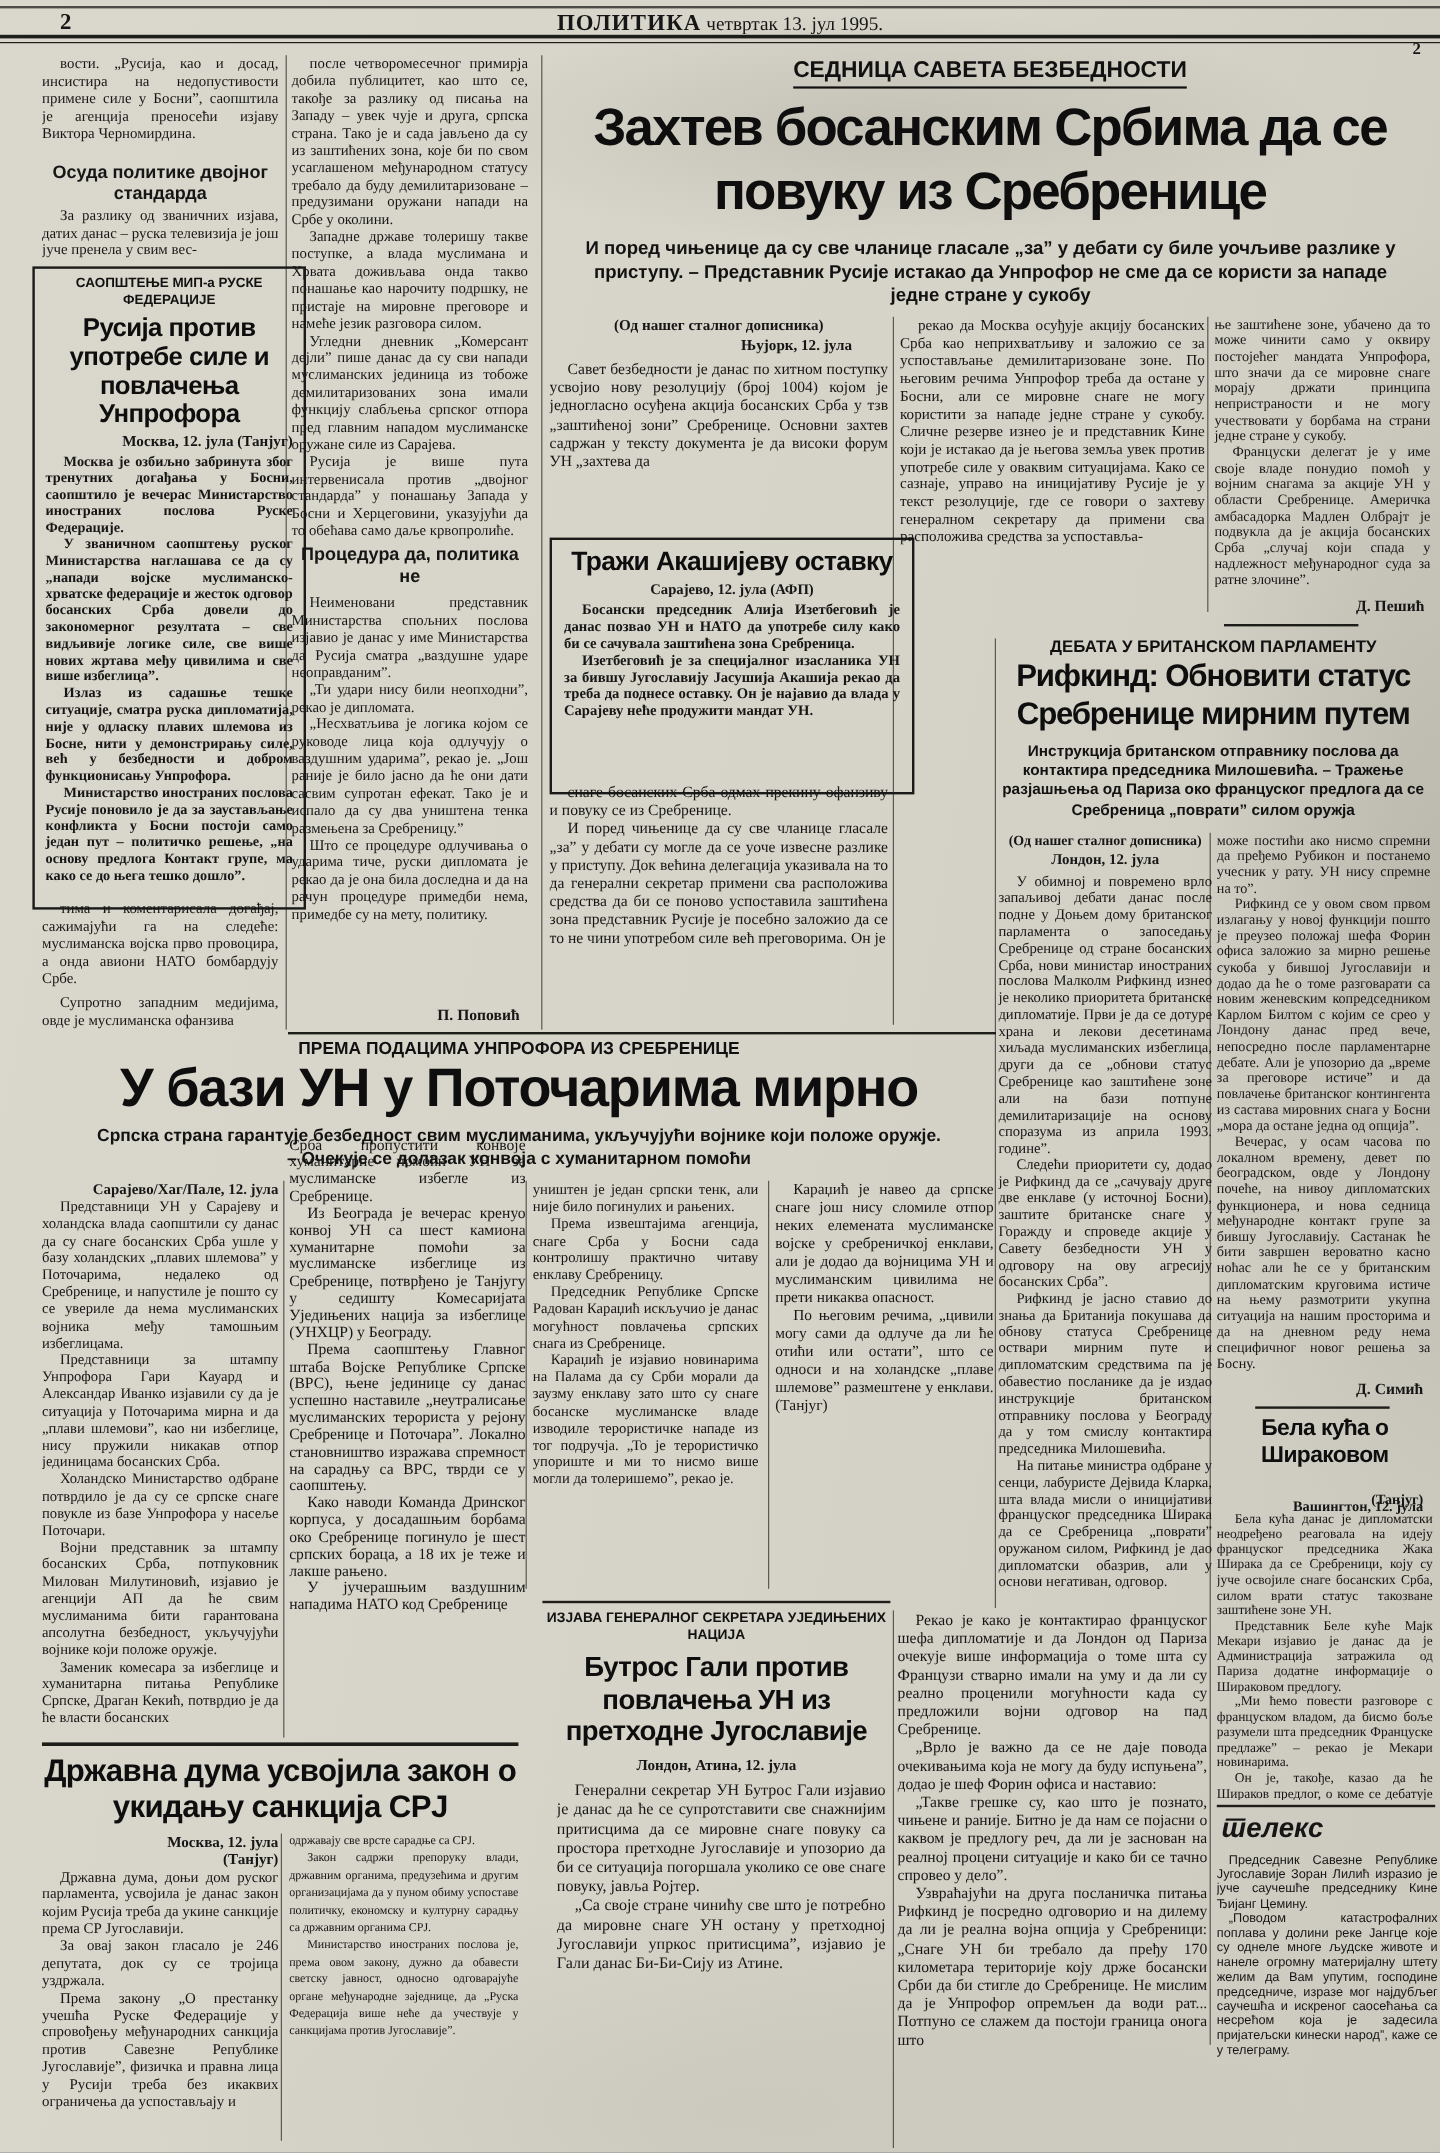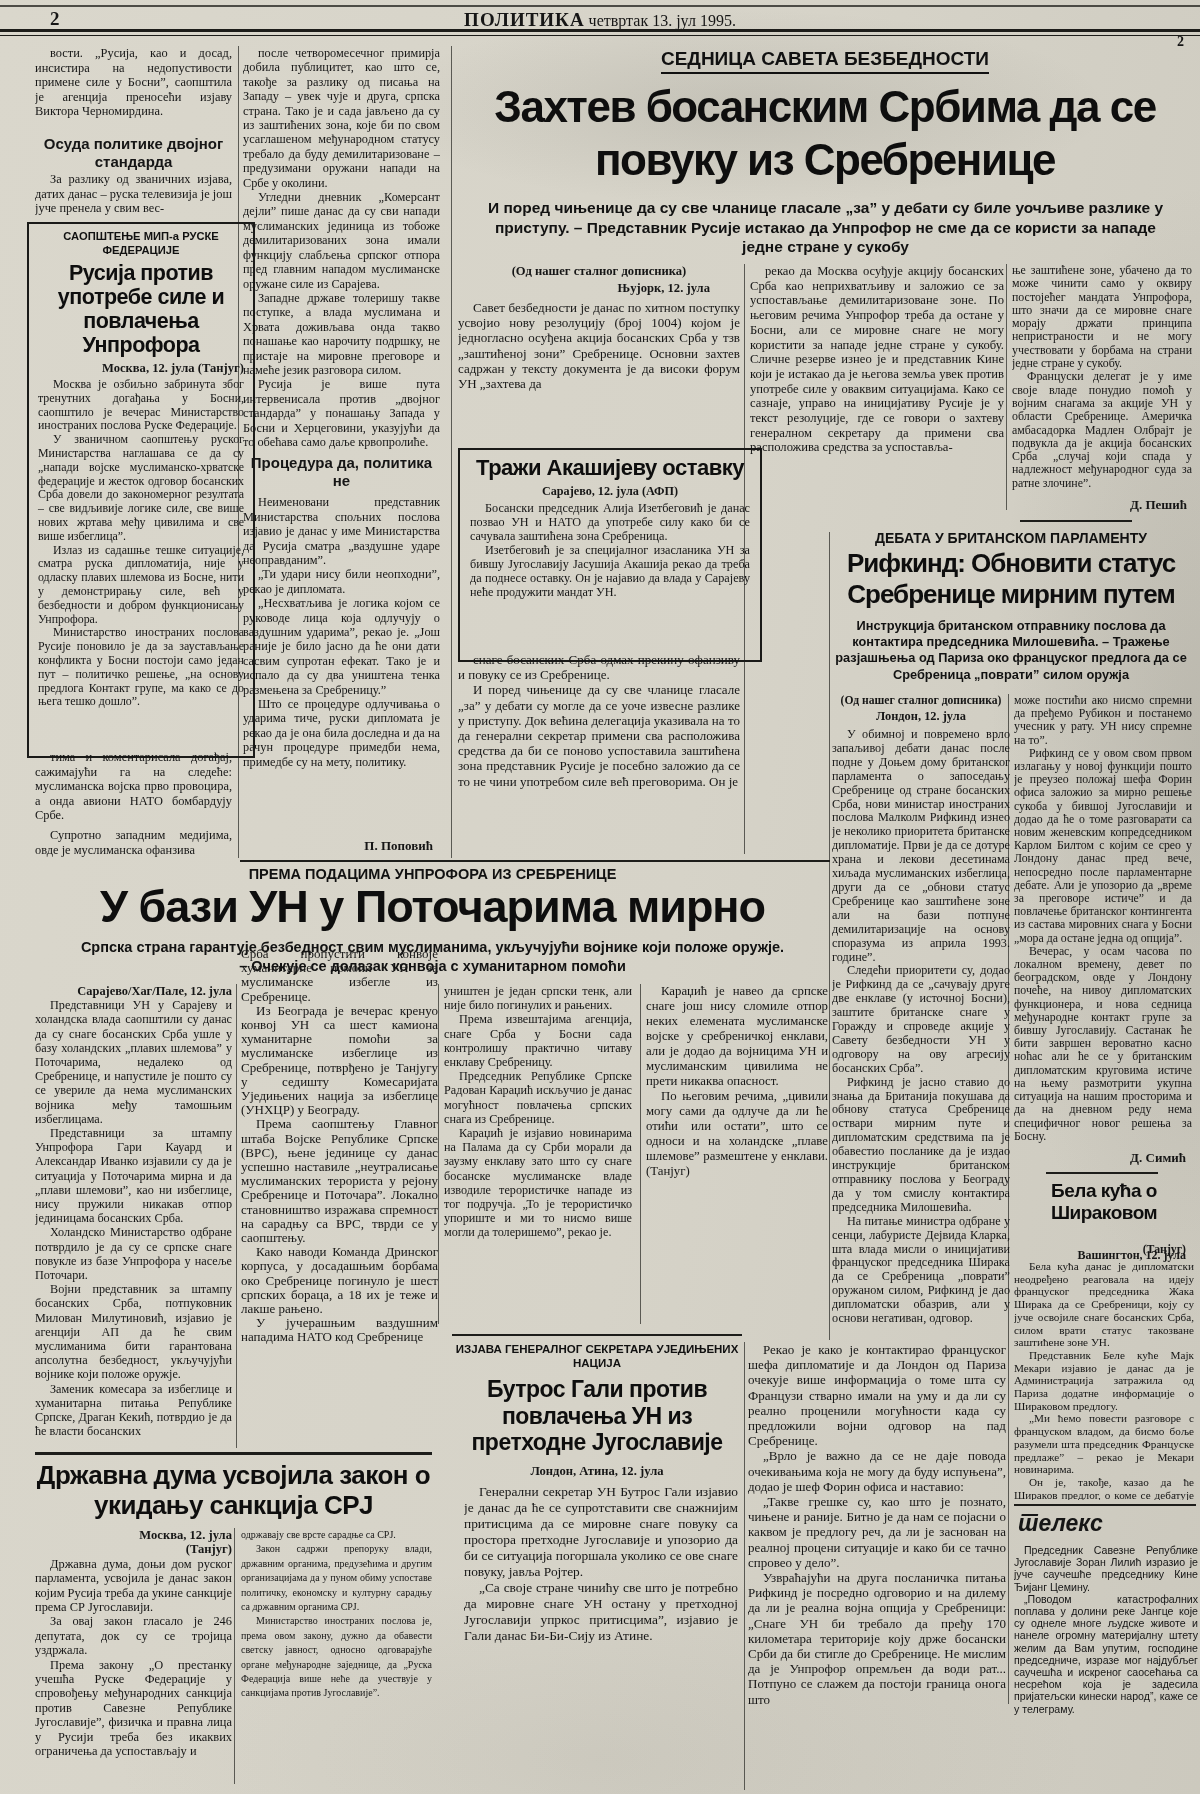--- a/index.html
+++ b/index.html
@@ -8,21 +8,21 @@
       radial-gradient(ellipse 520px 140px at 62% 6%, rgba(70,70,62,.13), transparent 70%),
       radial-gradient(ellipse 280px 760px at 100% 42%, rgba(105,103,95,.20), transparent 75%),
       radial-gradient(ellipse 650px 260px at 50% 98%, rgba(120,118,108,.10), transparent 75%),
       linear-gradient(100deg,#dad7cc 0%,#d6d3c8 55%,#ccc9be 100%);
     font-family:"Liberation Serif", serif;color:#161616;}
   .ab{position:absolute;overflow:hidden;}
   .vr{position:absolute;width:1px;background:#3b3b36;opacity:.8;}
   .hr1{position:absolute;background:#1d1d1a;}
   .bt{text-align:justify;}
   .bt p{margin:0;text-indent:15px;}
-  .bold p{font-weight:normal;}
+  .bold p{font-weight:bold;}
   .sans{font-family:"Liberation Sans", sans-serif;}
   .kick{font-family:"Liberation Sans", sans-serif;font-weight:bold;text-align:center;color:#111;}
   .hl{font-family:"Liberation Sans", sans-serif;font-weight:bold;text-align:center;color:#0e0e0e;letter-spacing:-1px;}
   .deck{font-family:"Liberation Sans", sans-serif;font-weight:bold;text-align:center;color:#121212;}
   .dl{font-weight:bold;}
   .sub{font-family:"Liberation Sans", sans-serif;font-weight:bold;text-align:center;font-size:15px;line-height:18px;margin:5px 0;}
   .by{font-weight:bold;text-align:right;}
   .box{position:absolute;border:2.5px solid #1a1a18;padding:6px 9px;overflow:hidden;}
   .nub{font-weight:bold;}
 </style>
@@ -66,22 +66,22 @@
 
   <div class="ab bt" style="left:35px;top:750px;width:197px;height:76px;font-size:12.4px;line-height:14.6px">
     <p>тима и коментарисала догађај, сажимајући га на следеће: муслиманска војска прво провоцира, а онда авиони НАТО бомбардују Србе.</p>
   </div>
   <div class="ab bt" style="left:35px;top:828px;width:197px;height:30px;font-size:12.4px;line-height:14.6px">
     <p>Супротно западним медијима, овде је муслиманска офанзива</p>
   </div>
 
   <div class="ab bt" style="left:243px;top:46px;width:197px;height:788px;font-size:12.3px;line-height:14.4px">
     <p>после четворомесечног примирја добила публицитет, као што се, такође за разлику од писања на Западу – увек чује и друга, српска страна. Тако је и сада јављено да су из заштићених зона, које би по свом усаглашеном међународном статусу требало да буду демилитаризоване – предузимани оружани напади на Србе у околини.</p>
+    <p>Западне државе толеришу такве поступке, а влада муслимана и Хрвата доживљава онда такво понашање као нарочиту подршку, не пристаје на мировне преговоре и намеће језик разговора силом.</p>
     <p>Угледни дневник „Комерсант дејли” пише данас да су сви напади муслиманских јединица из тобоже демилитаризованих зона имали функцију слабљења српског отпора пред главним нападом муслиманске оружане силе из Сарајева.</p>
-    <p>Западне државе толеришу такве поступке, а влада муслимана и Хрвата доживљава онда такво понашање као нарочиту подршку, не пристаје на мировне преговоре и намеће језик разговора силом.</p>
     <p>Русија је више пута интервенисала против „двојног стандарда” у понашању Запада у Босни и Херцеговини, указујући да то обећава само даље крвопролиће.</p>
     <h4 class="sub">Процедура да, политика не</h4>
     <p>Неименовани представник Министарства спољних послова изјавио је данас у име Министарства да Русија сматра „ваздушне ударе неоправданим”.</p>
     <p>„Ти удари нису били неопходни”, рекао је дипломата.</p>
     <p>„Несхватљива је логика којом се руководе лица која одлучују о ваздушним ударима”, рекао је. „Још раније је било јасно да ће они дати сасвим супротан ефекат. Тако је и испало да су два уништена тенка размењена за Сребреницу.”</p>
     <p>Што се процедуре одлучивања о ударима тиче, руски дипломата је рекао да је она била доследна и да на рачун процедуре примедби нема, примедбе су на мету, политику.</p>
   </div>
   <div class="ab by" style="left:243px;top:838px;width:190px;font-size:13px">П. Поповић</div>
 
   <div class="ab" style="left:585px;top:48px;width:480px;text-align:center">

